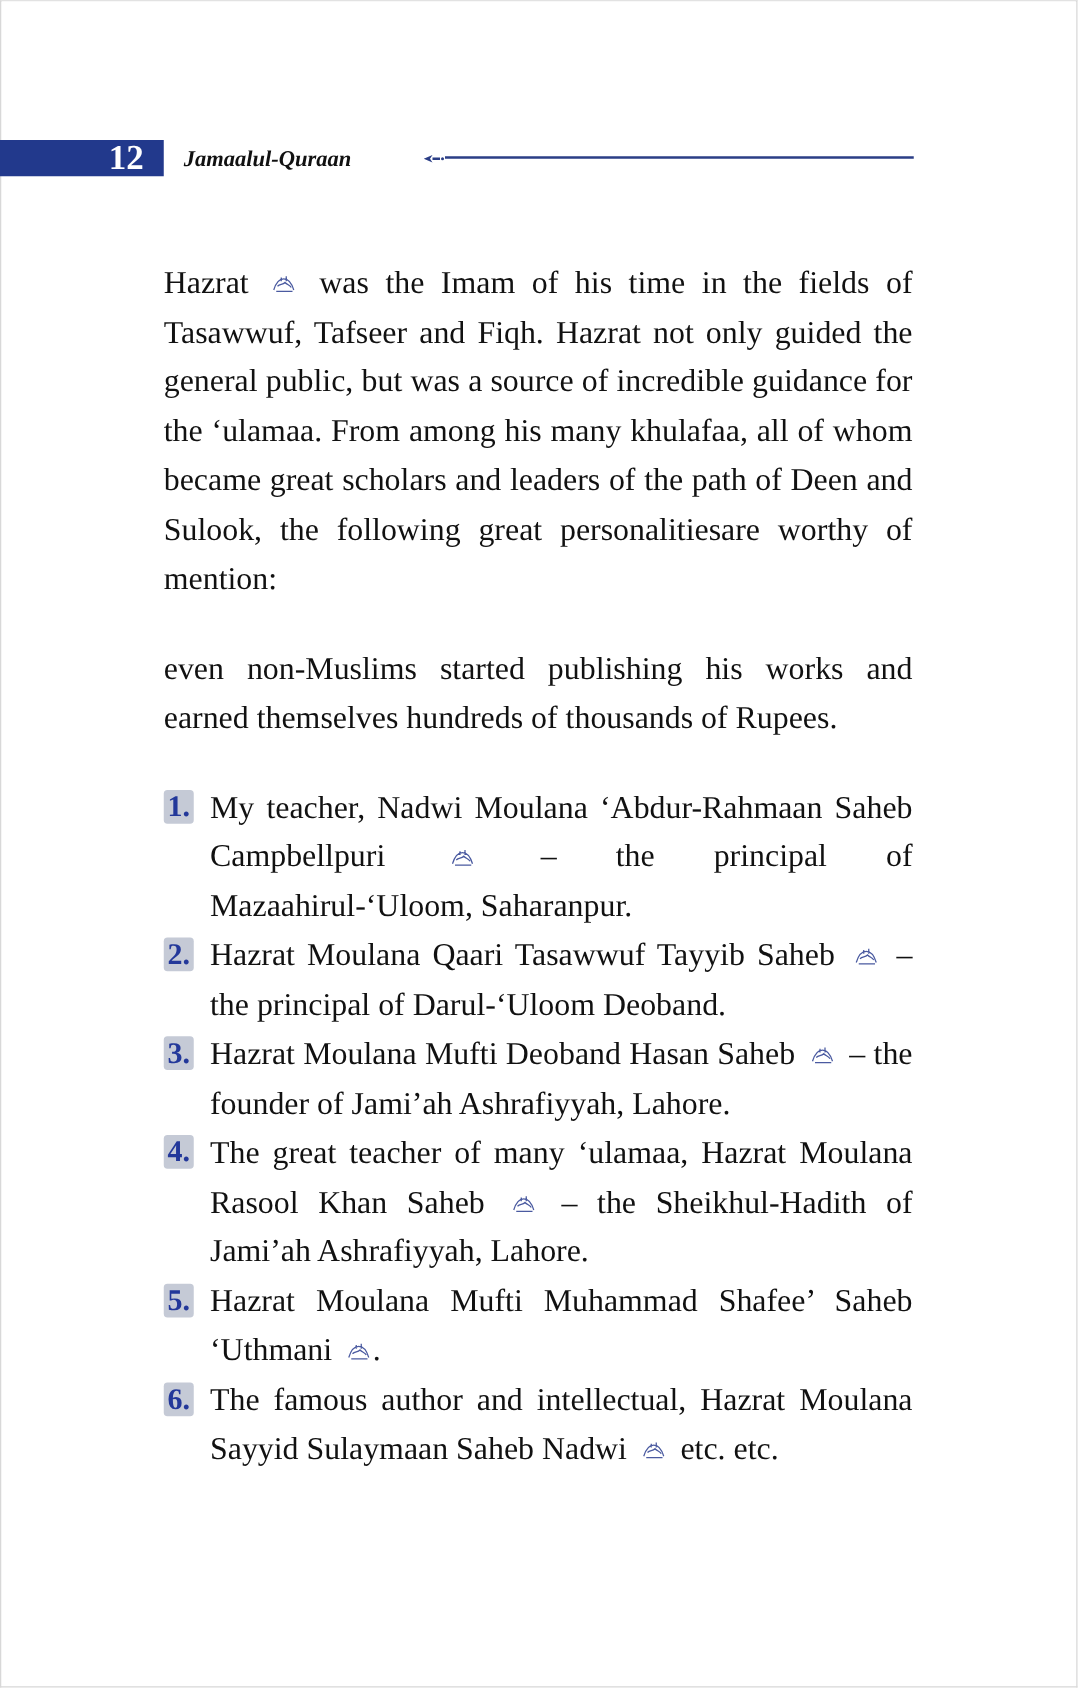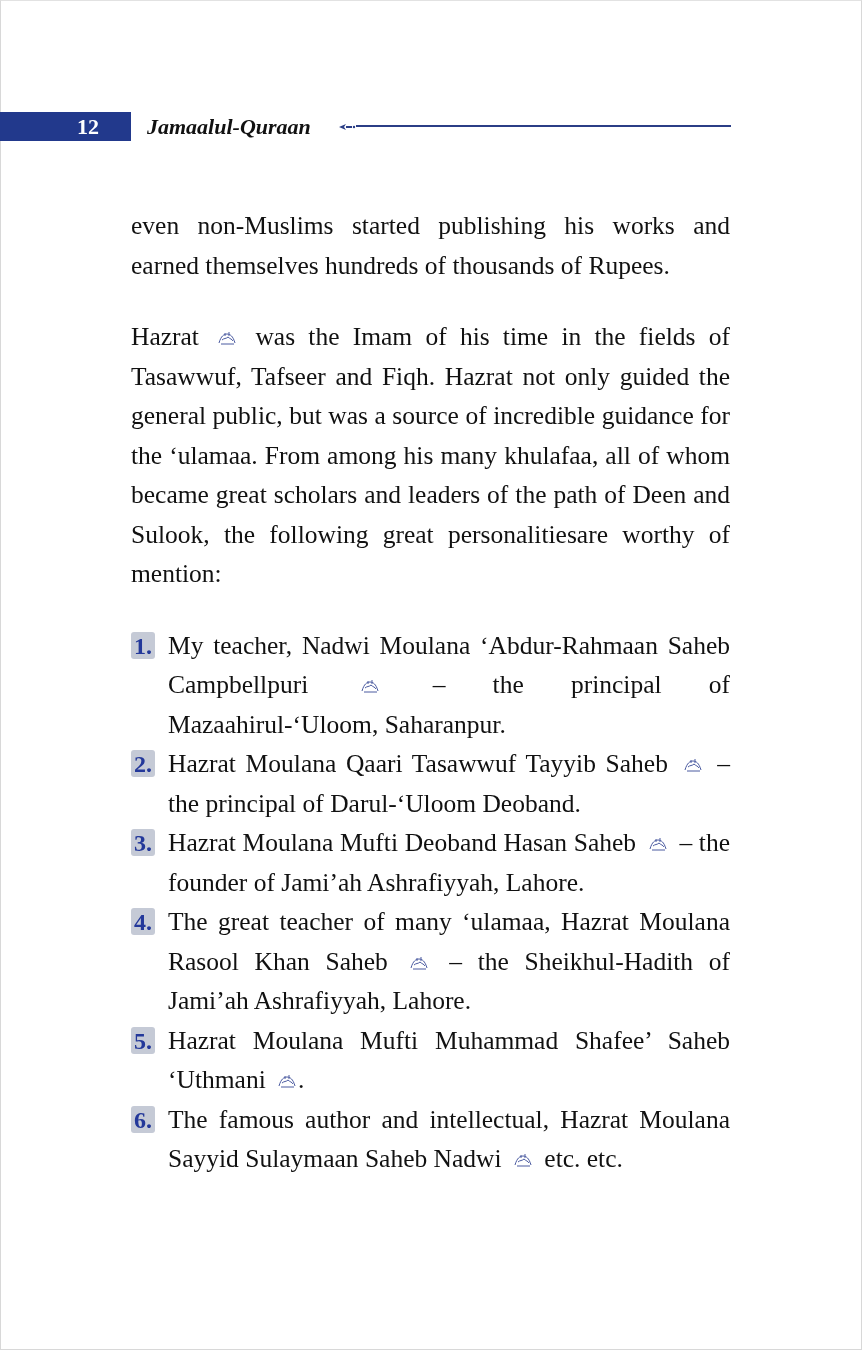--- a/index.html
+++ b/index.html
@@ -7,26 +7,26 @@
     width: 862px; height: 1350px; position: relative; overflow: hidden;
     font-family: "Liberation Serif", serif; color: #111;
   }
   .page-frame {
     position: absolute; left: 0; top: 0; width: 860px; height: 1348px;
     border: 1px solid #d8d8d8; border-top-color: #e2e2e2;
   }
   .header { position: absolute; left: 0; top: 112px; width: 862px; height: 30px; }
   .page-num-bar {
     position: absolute; left: 0; top: 0; width: 131px; height: 29px;
-    background: #22398c; color: #fff; font-weight: bold; font-size: 22px;
-    text-align: right; box-sizing: border-box; padding-right: 32px; line-height: 30px;
+    background: #22398c; color: #fff; font-weight: bold; font-size: 28px;
+    text-align: right; box-sizing: border-box; padding-right: 16px; line-height: 30px;
   }
   .book-title {
     position: absolute; left: 147px; top: 0; font-style: italic; font-weight: bold;
-    font-size: 22px; line-height: 30px; color: #111;
+    font-size: 18px; line-height: 30px; color: #111;
   }
   .header-ornament { position: absolute; left: 337px; top: 9px; width: 20px; height: 12px; }
   .header-rule {
     position: absolute; left: 356px; top: 13px; width: 375px; height: 2px; background: #2b3e86;
   }
   .content { position: absolute; left: 131px; top: 206px; width: 599px; }
   p.para {
     margin: 0; font-size: 25.5px; line-height: 39.5px; text-align: justify;
   }
   p.para + p.para { margin-top: 32px; }
@@ -55,28 +55,28 @@
   <svg class="header-ornament" viewBox="0 0 20 12">
     <polygon points="2,6 9,3 7,6 9,9" fill="#2b3e86"></polygon>
     <rect x="9" y="5" width="6" height="2" fill="#2b3e86"></rect>
     <circle cx="17" cy="6" r="1.2" fill="#2b3e86"></circle>
   </svg>
   <div class="header-rule"></div>
 </div>
 
 <div class="content">
   <p class="para">
-    <span>even non-Muslims started publishing his works and earned themselves hundreds of thousands of Rupees.</span>
-  </p>
-  <p class="para">
     <span>Hazrat</span>
     <svg class="honorific" viewBox="0 0 22 16">
         <path d="M3 13 C5 6,8 4,11 4 C14 4,17 6,19 13 M6 10 C8 8,10 9,12 7 C14 9,16 9,17 11 M5 14 L18 14 M9 6 L9 3 M13 6 L13 2" stroke="#4a5aa0" stroke-width="1" fill="none"></path>
       </svg>
     <span>was the Imam of his time in the fields of Tasawwuf, Tafseer and Fiqh. Hazrat not only guided the general public, but was a source of incredible guidance for the ‘ulamaa. From among his many khulafaa, all of whom became great scholars and leaders of the path of Deen and Sulook, the following great personalitiesare worthy of mention:</span>
+  </p>
+  <p class="para">
+    <span>even non-Muslims started publishing his works and earned themselves hundreds of thousands of Rupees.</span>
   </p>
 
   <ol class="list">
     <li>
       <span class="num-badge">1.</span>
       <span>My teacher, Nadwi Moulana ‘Abdur-Rahmaan Saheb Campbellpuri</span>
       <svg class="honorific" viewBox="0 0 22 16">
           <path d="M3 13 C5 6,8 4,11 4 C14 4,17 6,19 13 M6 10 C8 8,10 9,12 7 C14 9,16 9,17 11 M5 14 L18 14 M9 6 L9 3 M13 6 L13 2" stroke="#4a5aa0" stroke-width="1" fill="none"></path>
         </svg>
       <span>– the principal of Mazaahirul-‘Uloom, Saharanpur.</span>

